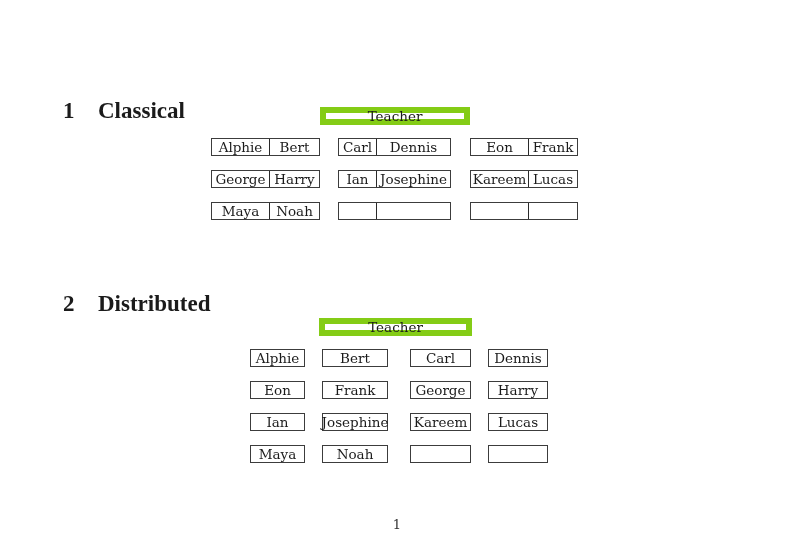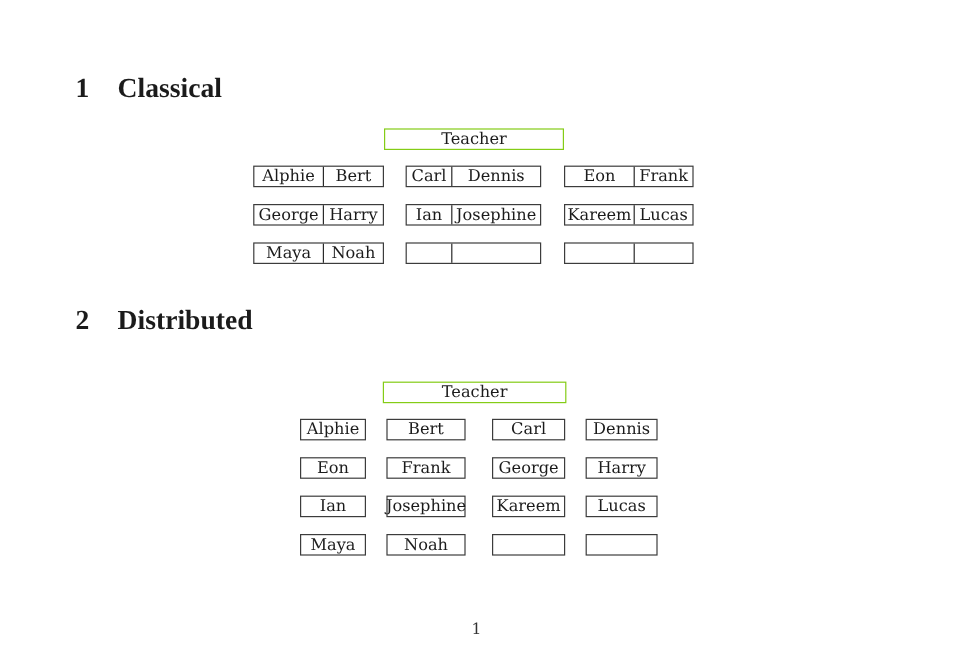--- a/index.html
+++ b/index.html
@@ -17,35 +17,36 @@
   }
   .heading {
     position: absolute;
     left: 63px;
     font-family: "Liberation Serif", serif;
     font-weight: bold;
     font-size: 23px;
     line-height: 1;
     color: #1b1b1b;
     white-space: nowrap;
+    margin-top: 37px;
   }
   .heading .sec-num {
     display: inline-block;
     width: 35px;
   }
   .boxtext {
     font-family: "DejaVu Serif", serif;
     font-size: 13.5px;
     color: #1b1b1b;
   }
   .teacher {
     position: absolute;
     box-sizing: border-box;
     height: 18px;
-    border: 1px solid #84cc16;
+    border: 6px solid #84cc16;
     display: flex;
     align-items: center;
     justify-content: center;
     text-align: right;
   }
   .desk {
     position: absolute;
     box-sizing: border-box;
     height: 18px;
     border: 1px solid #3c3c3c;

